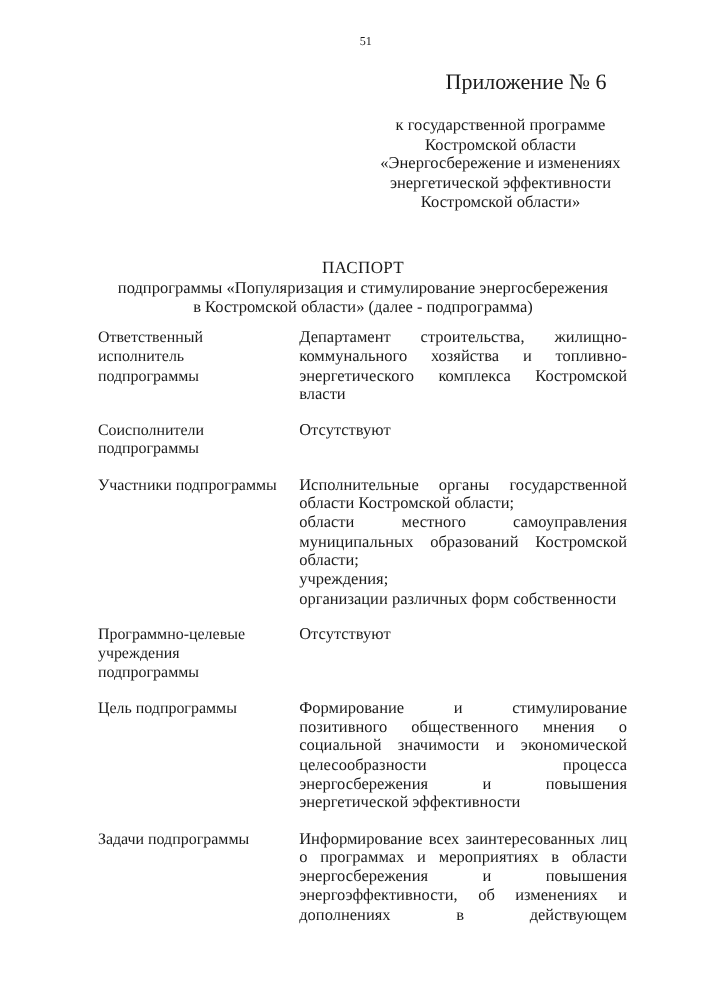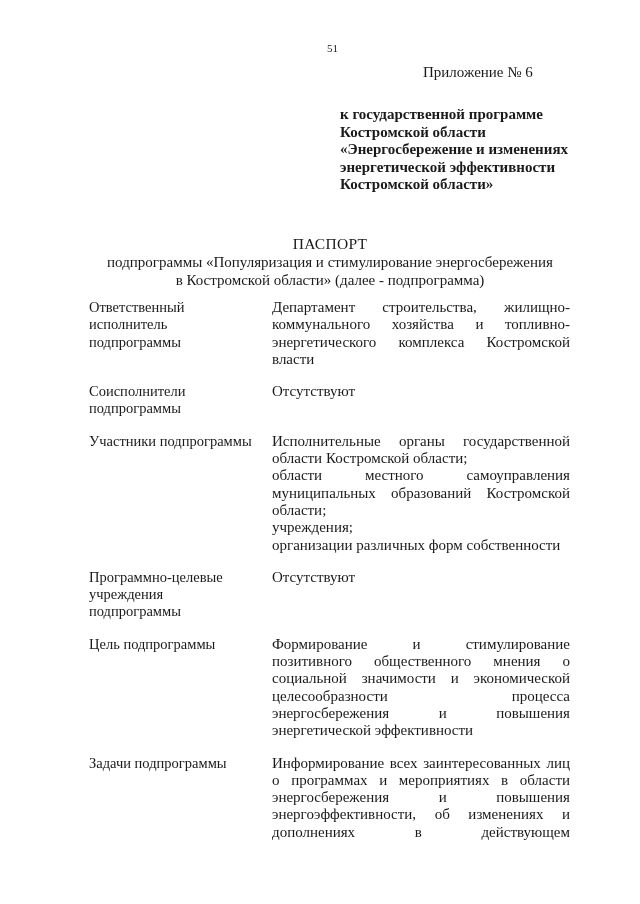--- a/index.html
+++ b/index.html
@@ -11,37 +11,37 @@
       width: 640px;
       height: 904px;
       position: relative;
       overflow: hidden;
       font-family: "Liberation Serif", "DejaVu Serif", serif;
       color: #1a1a1a;
     }
     .page-number {
       position: absolute;
       left: 327px;
-      top: 42px;
+      top: 32px;
       font-size: 11px;
     }
     .appendix-title {
       position: absolute;
-      left: 423px;
+      left: 405px;
       top: 64px;
-      font-size: 15px;
+      font-size: 20px;
     }
     .appendix-ref {
       position: absolute;
       left: 340px;
       top: 106px;
       width: 230px;
+      text-align: center;
       font-size: 15px;
       line-height: 17.5px;
-      font-weight: bold;
     }
     .appendix-ref div { white-space: nowrap; }
     .passport-heading {
       position: absolute;
       left: 80px;
       top: 235px;
       width: 500px;
       text-align: center;
       font-size: 15px;
       line-height: 18px;

